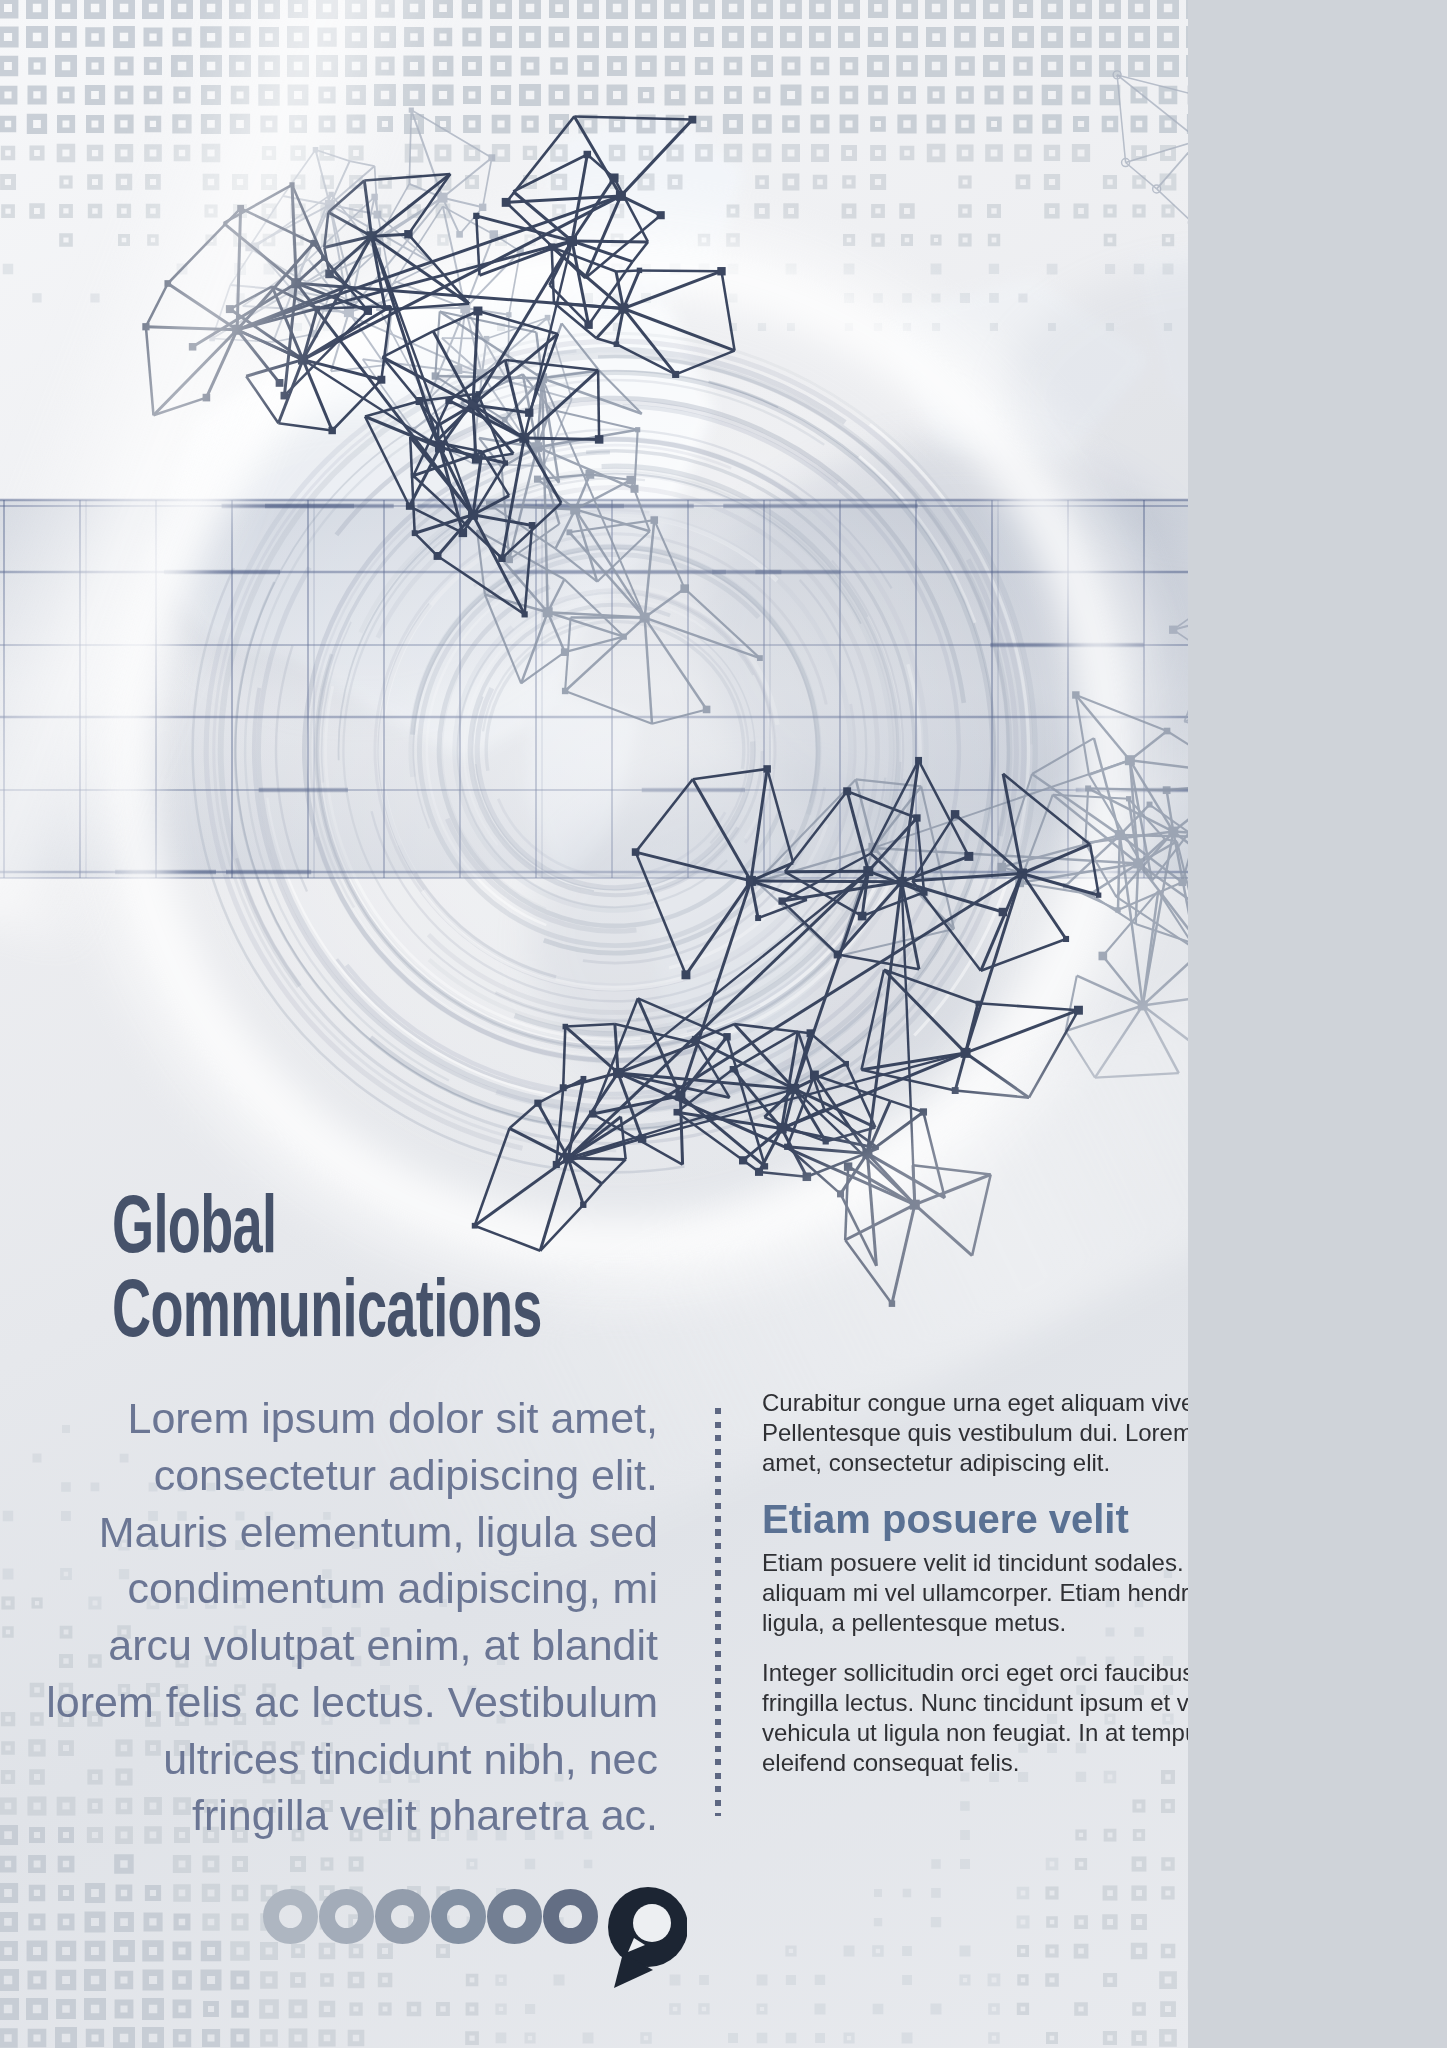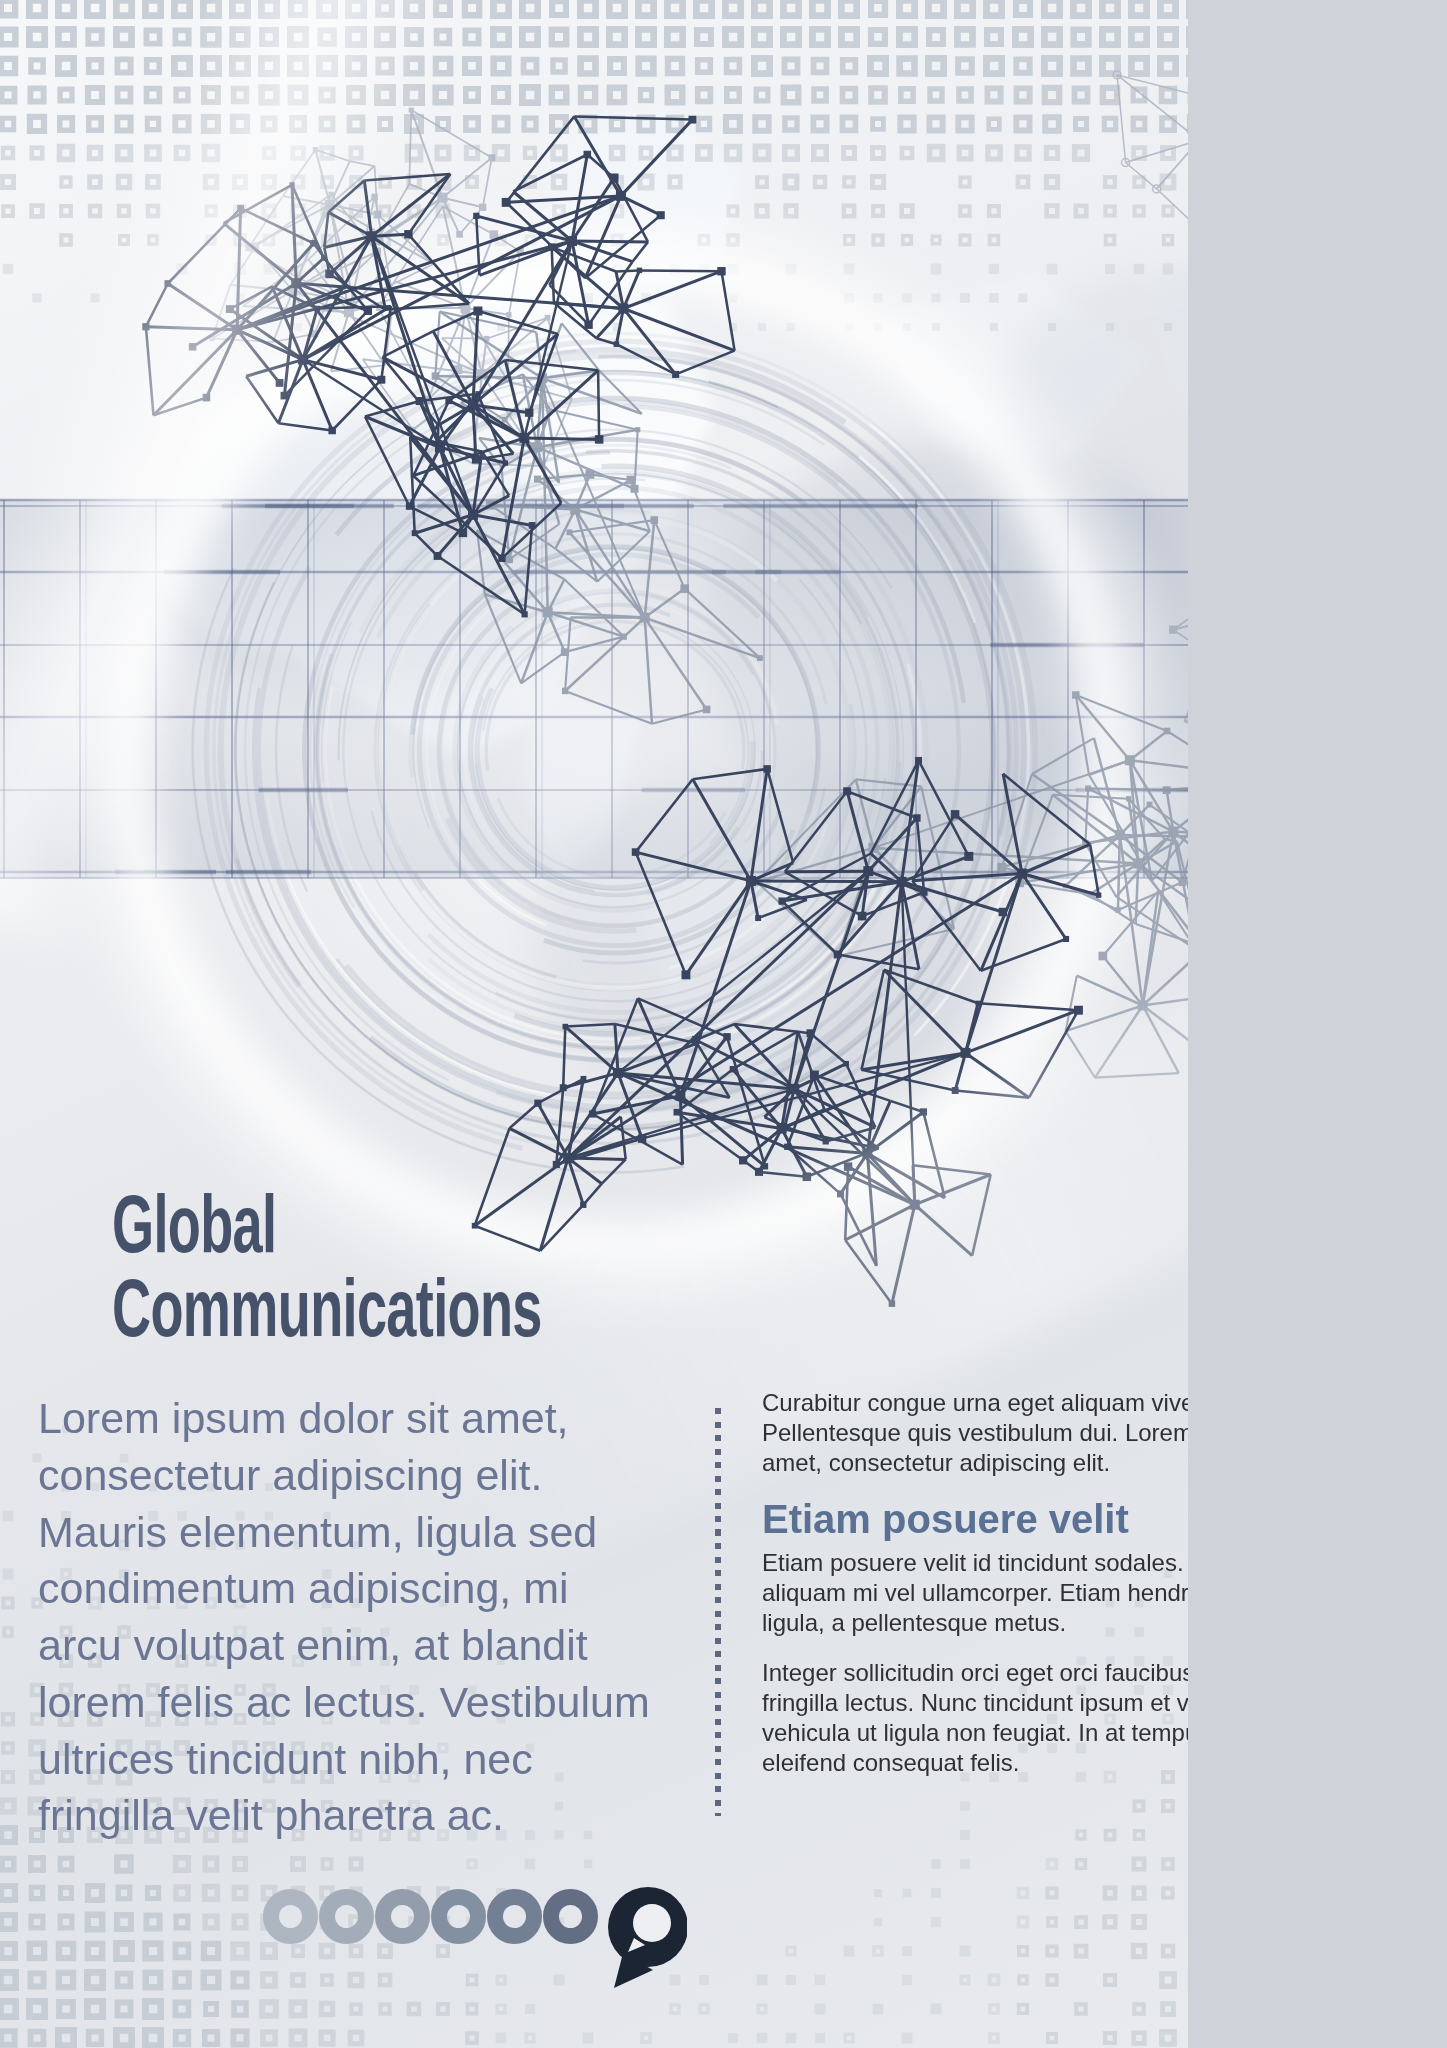--- a/index.html
+++ b/index.html
@@ -8,21 +8,21 @@
     background:linear-gradient(155deg,#f6f7f9 0%,#ecedf0 35%,#e0e3e8 70%,#e8eaee 100%);
     font-family:"Liberation Sans",sans-serif;
   }
   #art{position:absolute;left:0;top:0;}
   .title{
     position:absolute;left:112px;top:1182px;
     font-weight:bold;font-size:82px;line-height:1.03;letter-spacing:-1px;
     color:#46526a;transform:scaleX(.66);transform-origin:left top;white-space:nowrap;
   }
   .intro{
-    position:absolute;left:38px;top:1390px;width:620px;
+    position:absolute;left:38px;top:1390px;width:620px;text-align:right;
     font-size:43px;line-height:1.32;color:#6b7694;
   }
   .divider{
     position:absolute;left:715px;top:1408px;width:6px;height:408px;
     background:repeating-linear-gradient(to bottom,#5d6782 0 6px,transparent 6px 13.5px);
   }
   .sections{position:absolute;left:762px;top:1388px;width:596px;}
   .sec h2{margin:0 0 8px 0;font-size:40px;line-height:1.05;color:#5a7193;}
   .sec p{margin:0 0 20px 0;font-size:24px;line-height:1.25;color:#2f3034;}
   .logo-row{position:absolute;left:263px;top:1889px;display:flex;align-items:flex-start;}

